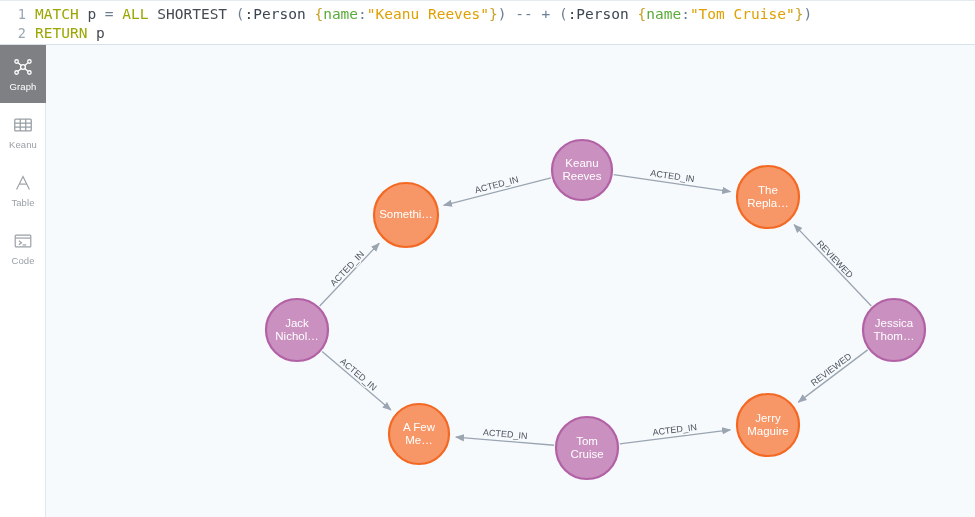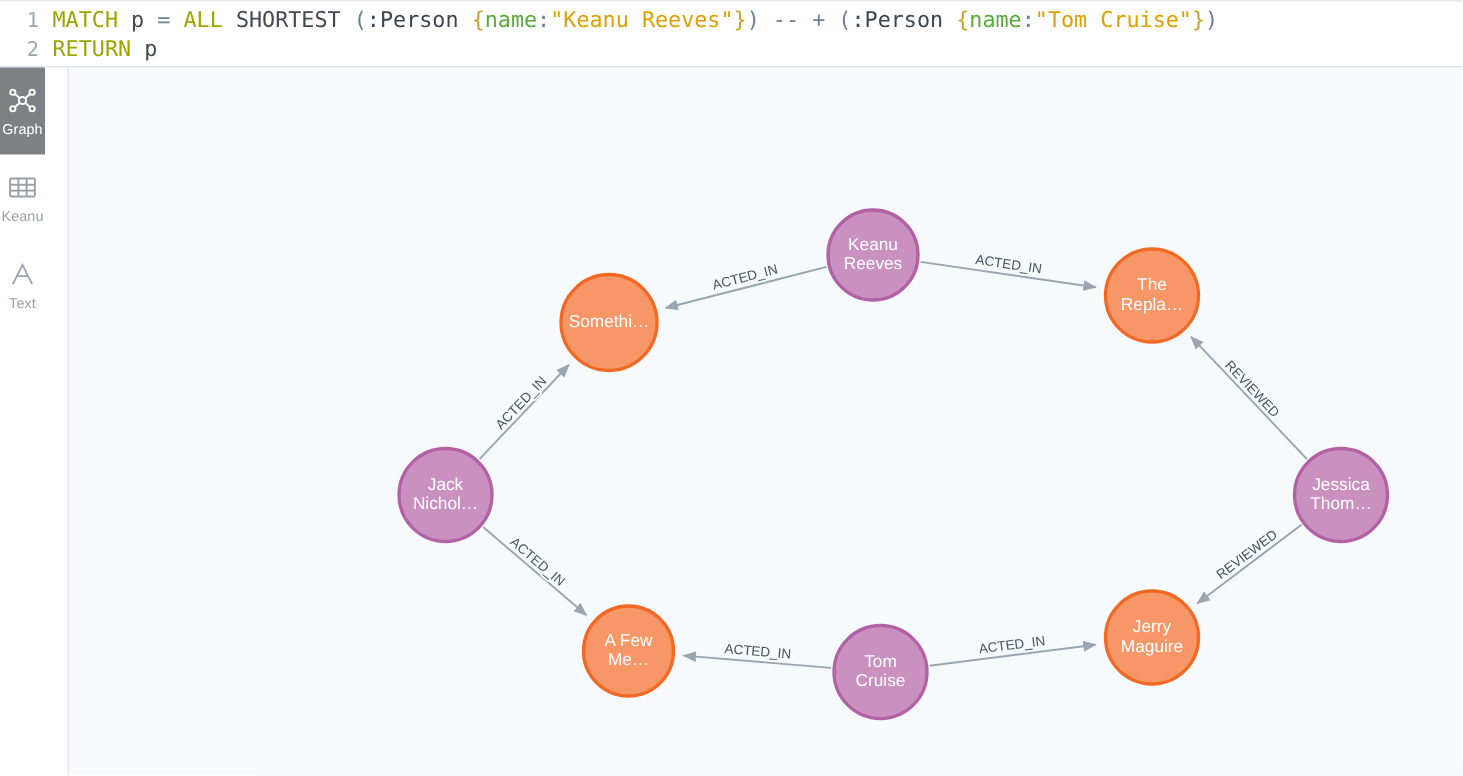--- a/index.html
+++ b/index.html
@@ -64,21 +64,21 @@
   .sidebar {
     position: absolute;
     left: 0; top: 45px;
     width: 46px;
     height: 472px;
     background: #ffffff;
     border-right: 1px solid #e1e7ec;
     z-index: 5;
   }
   .side-item {
-    width: 30px;
+    width: 46px;
     height: 58px;
     display: flex;
     flex-direction: column;
     align-items: center;
     justify-content: center;
     gap: 3px;
     cursor: pointer;
     color: #9aa0a6;
   }
   .side-item.active {
@@ -168,21 +168,32 @@
           </span>
           <span class="side-label">Keanu</span>
         </div>
         <div class="side-item">
           <span class="side-ico">
             <svg viewBox="0 0 24 24" width="22" height="22" fill="none" stroke="currentColor" stroke-width="1.3">
               <path d="M5 19 L12 5 L19 19"></path>
               <line x1="8.1" y1="13.2" x2="15.9" y2="13.2"></line>
             </svg>
           </span>
-          <span class="side-label">Text</span>
+          <span class="side-label">Table</span>
+        </div>
+        <div class="side-item">
+          <span class="side-ico">
+            <svg viewBox="0 0 24 24" width="22" height="22" fill="none" stroke="currentColor" stroke-width="1.3">
+              <rect x="3.5" y="5.5" width="17" height="13" rx="1"></rect>
+              <line x1="3.5" y1="8.8" x2="20.5" y2="8.8"></line>
+              <path d="M7.5 11.8 L10.3 13.9 L7.5 16"></path>
+              <line x1="11.6" y1="16.3" x2="15.5" y2="16.3"></line>
+            </svg>
+          </span>
+          <span class="side-label">Code</span>
         </div>
       </div>
   </div>
 
   <div class="canvas">
     <svg id="graph-svg" width="929" height="472" viewBox="0 0 929 472">
       <defs>
         <marker id="arrow" viewBox="0 0 10 10" refX="9" refY="5" markerWidth="7" markerHeight="7" orient="auto-start-reverse">
           <path d="M 0 1 L 10 5 L 0 9 z" fill="#9aa5b1"></path>
         </marker>

